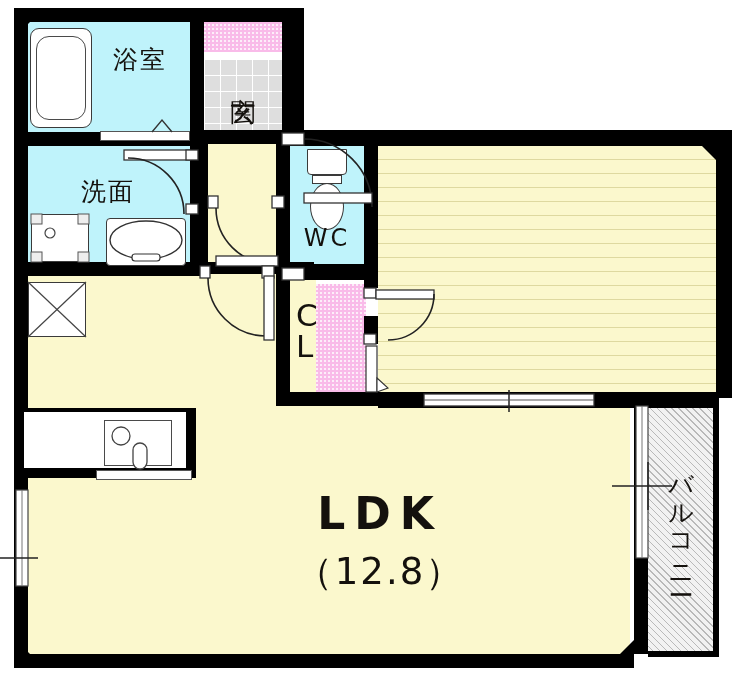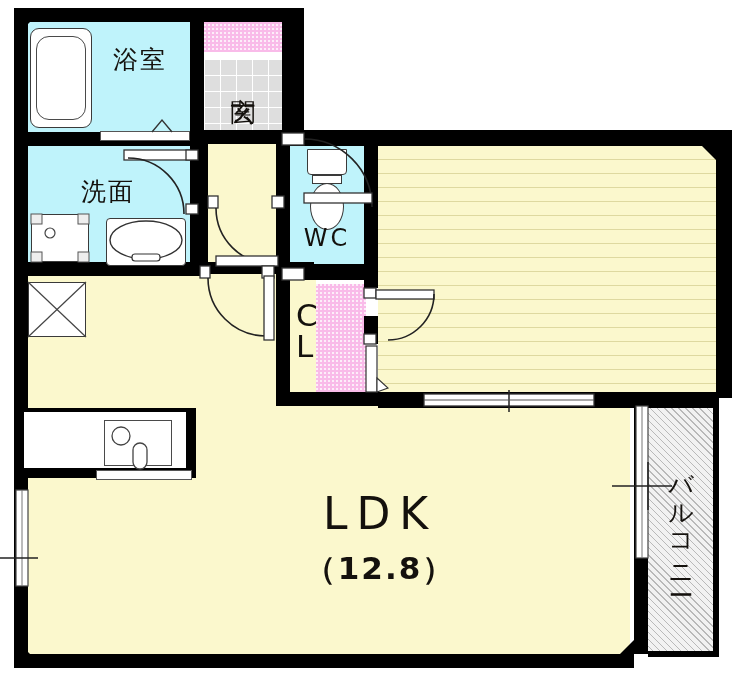--- a/index.html
+++ b/index.html
@@ -67,22 +67,22 @@
     color: #14110d;
     font-family: "DejaVu Sans", "Liberation Sans", sans-serif;
     white-space: nowrap;
     line-height: 1.08;
     text-align: center;
     letter-spacing: 0.02em;
   }
   .lbl-jp-big   { font-size: 41px; font-weight: 500; letter-spacing: 6px; }
   .lbl-jp-mid   { font-size: 25px; font-weight: 500; letter-spacing: 2px; }
   .lbl-num-big  { font-size: 40px; font-weight: 400; letter-spacing: 3px; }
-  .lbl-ldk      { font-size: 44px; font-weight: 400; letter-spacing: 9px; }
-  .lbl-ldk-num  { font-size: 31px; font-weight: 700; letter-spacing: 2px; }
+  .lbl-ldk      { font-size: 44px; font-weight: 700; letter-spacing: 9px; }
+  .lbl-ldk-num  { font-size: 37px; font-weight: 400; letter-spacing: 2px; }
   .lbl-sb       { font-size: 25px; font-weight: 500; letter-spacing: 1px; }
   .lbl-wc       { font-size: 24px; font-weight: 500; letter-spacing: 3px; }
   .lbl-cl       { font-size: 31px; font-weight: 400; line-height: 1.0; }
   .lbl-vert {
     font-size: 25px; font-weight: 500;
     writing-mode: vertical-rl;
     text-orientation: upright;
     letter-spacing: 3px;
   }
   .jp-stack { display:flex; flex-direction:column; align-items:center; }

